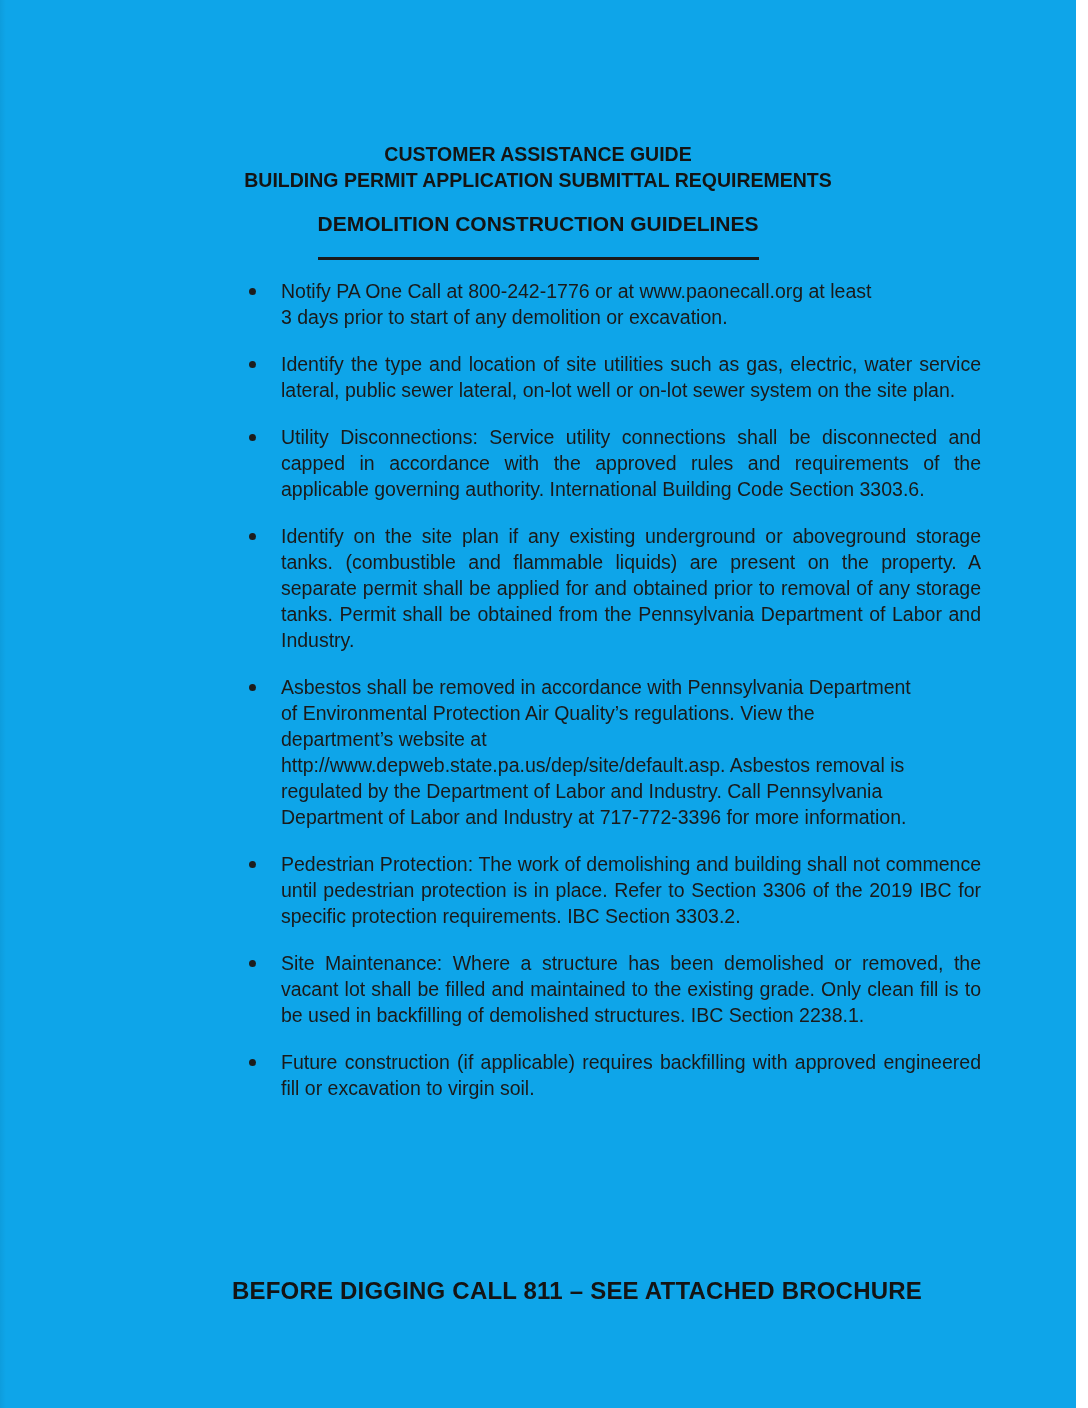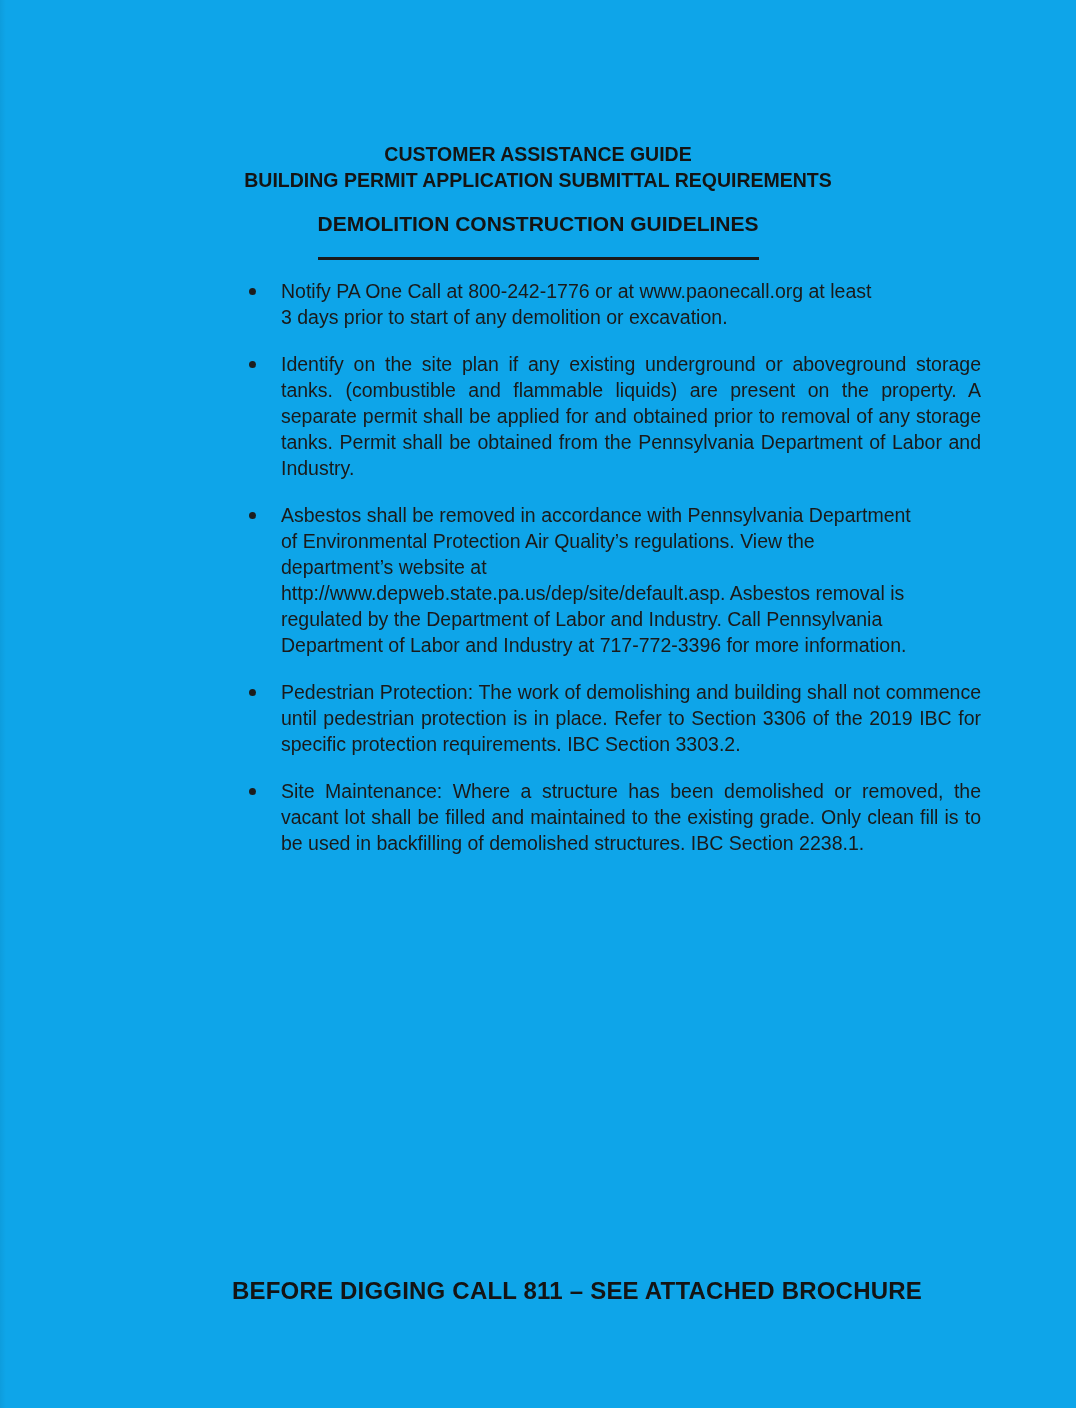--- a/index.html
+++ b/index.html
@@ -111,36 +111,48 @@
   </div>
 
   <ul class="bullet-list">
     <li class="preline">
       <span class="dot"></span>
       <span class="btxt">Notify PA One Call at 800-242-1776 or at www.paonecall.org at least
 3 days prior to start of any demolition or excavation.</span>
     </li>
     <li class="justified">
       <span class="dot"></span>
+      <span class="btxt">Identify the type and location of site utilities such as gas, electric, water service lateral, public sewer lateral, on-lot well or on-lot sewer system on the site plan.</span>
+    </li>
+    <li class="justified">
+      <span class="dot"></span>
+      <span class="btxt">Utility Disconnections:  Service utility connections shall be disconnected and capped in accordance with the approved rules and requirements of the applicable governing authority.  International Building Code Section 3303.6.</span>
+    </li>
+    <li class="justified">
+      <span class="dot"></span>
       <span class="btxt">Identify on the site plan if any existing underground or aboveground storage tanks.  (combustible and flammable liquids) are present on the property.  A separate permit shall be applied for and obtained prior to removal of any storage tanks.  Permit shall be obtained from the Pennsylvania Department of Labor and Industry.</span>
     </li>
     <li class="preline">
       <span class="dot"></span>
       <span class="btxt">Asbestos shall be removed in accordance with Pennsylvania Department
 of Environmental Protection Air Quality’s regulations.  View the
 department’s website at
 http://www.depweb.state.pa.us/dep/site/default.asp.  Asbestos removal is
 regulated by the Department of Labor and Industry.  Call Pennsylvania
 Department of Labor and Industry at 717-772-3396 for more information.</span>
     </li>
     <li class="justified">
       <span class="dot"></span>
       <span class="btxt">Pedestrian Protection:  The work of demolishing and building shall not commence until pedestrian protection is in place.  Refer to Section 3306 of the 2019 IBC for specific protection requirements.  IBC Section 3303.2.</span>
     </li>
     <li class="justified">
       <span class="dot"></span>
       <span class="btxt">Site Maintenance:  Where a structure has been demolished or removed, the vacant lot shall be filled and maintained to the existing grade.  Only clean fill is to be used in backfilling of demolished structures. IBC Section 2238.1.</span>
     </li>
+    <li class="justified">
+      <span class="dot"></span>
+      <span class="btxt">Future construction (if applicable) requires backfilling with approved engineered fill or excavation to virgin soil.</span>
+    </li>
   </ul>
 
   <div class="footer-note">BEFORE DIGGING CALL 811 – SEE ATTACHED BROCHURE</div>
 
 </div>
 
 </body></html>

